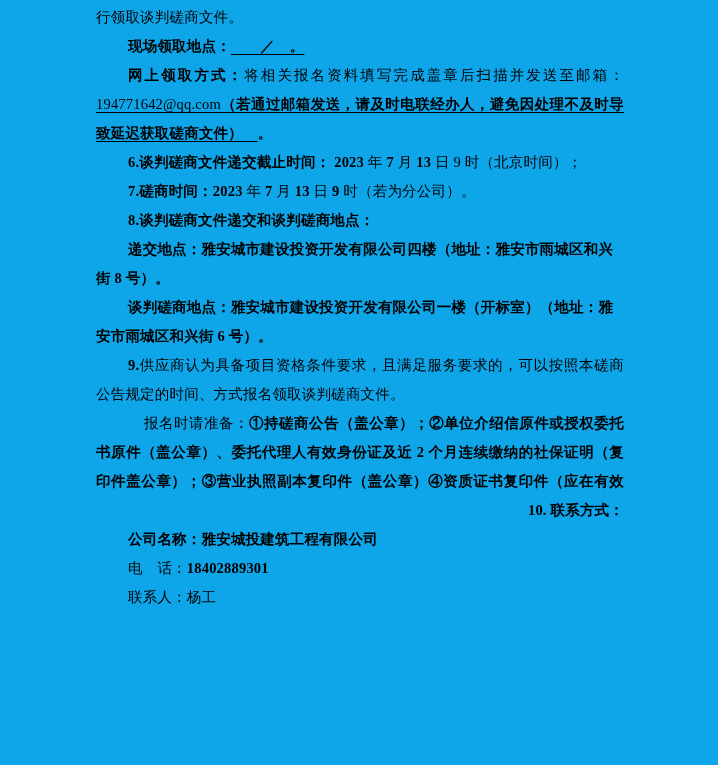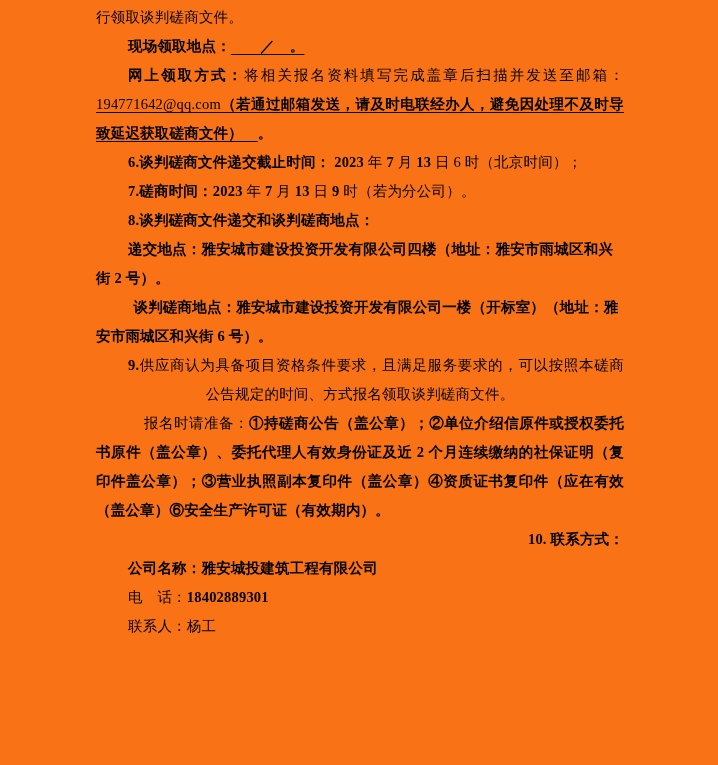--- a/index.html
+++ b/index.html
@@ -1,19 +1,19 @@
 <!DOCTYPE html>
 <html><head>
 <meta charset="utf-8">
 <style>
   html,body{margin:0;padding:0;background:#ffffff;}
   .page{
     position:relative;
     width:718px;height:765px;
-    background:#f97316;
+    background:#0ea5e9;
     overflow:hidden;
     color:#000000;
     font-family:"Liberation Serif","DejaVu Serif",serif;
     font-size:14.5px;
   }
   .doc{position:absolute;left:96px;top:3px;width:528px;}
   p.ln{
     margin:0;
     height:29px;
     line-height:29px;
@@ -24,43 +24,42 @@
   .ind3{text-indent:48px;}
   .jst{
     white-space:normal;
     text-align:justify;
     text-align-last:justify;
   }
   .b{font-weight:bold;}
   .u{text-decoration:underline;text-decoration-thickness:1px;text-underline-offset:3px;}
   
   .mt3{margin-top:3px;} .mt4{margin-top:4px;text-align:right;} .mt6{margin-top:6px;} .mt10{margin-top:10px;}
-  .mtm2{margin-top:-2px;} .mtm3{margin-top:-3px;text-align:center;} .mtm4{margin-top:-4px;text-align:center;} .mtm11{margin-top:-11px;}
+  .mtm2{margin-top:-2px;} .mtm3{margin-top:-3px;} .mtm4{margin-top:-4px;} .mtm11{margin-top:-11px;}
 </style>
 </head>
 <body>
 
 <div class="page">
   <div class="doc">
     <p class="ln"><span class="">行领取谈判磋商文件。</span></p>
     <p class="ln ind"><span class="b ">现场领取地点：</span><span class="b u">　　／　。</span></p>
     <p class="ln ind jst"><span class="b ">网上领取方式：</span><span class="">将相关报名资料填写完成盖章后扫描并发送至邮箱：</span></p>
     <p class="ln jst mt3"><span class="u">194771642@qq.com</span><span class="b u">（若通过邮箱发送，请及时电联经办人，避免因处理不及时导</span></p>
     <p class="ln"><span class="b u">致延迟获取磋商文件）　</span><span class="b ">。</span></p>
-    <p class="ln ind mt6"><span class="b ">6.谈判磋商文件递交截止时间：&nbsp;</span><span class="b ">2023</span><span class=""> 年 </span><span class="b ">7</span><span class=""> 月 </span><span class="b ">13</span><span class=""> 日 6 时（北京时间）；</span></p>
+    <p class="ln ind mt6"><span class="b ">6.谈判磋商文件递交截止时间：&nbsp;</span><span class="b ">2023</span><span class=""> 年 </span><span class="b ">7</span><span class=""> 月 </span><span class="b ">13</span><span class=""> 日 9 时（北京时间）；</span></p>
     <p class="ln ind"><span class="b ">7.磋商时间：</span><span class="b ">2023</span><span class=""> 年 </span><span class="b ">7</span><span class=""> 月 </span><span class="b ">13</span><span class=""> 日 </span><span class="b ">9</span><span class=""> 时（若为分公司）。</span></p>
     <p class="ln ind mtm2"><span class="b ">8.谈判磋商文件递交和谈判磋商地点：</span></p>
     <p class="ln ind"><span class="b ">递交地点：雅安城市建设投资开发有限公司四楼（地址：雅安市雨城区和兴</span></p>
-    <p class="ln"><span class="b ">街 2 号）。</span></p>
+    <p class="ln"><span class="b ">街 8 号）。</span></p>
     <p class="ln ind mtm4"><span class="b ">谈判磋商地点：雅安城市建设投资开发有限公司一楼（开标室）（地址：雅</span></p>
     <p class="ln mtm11"><span class="b ">安市雨城区和兴街 6 号）。</span></p>
     <p class="ln ind jst mt10"><span class="b ">9.</span><span class="">供应商认为具备项目资格条件要求，且满足服务要求的，可以按照本磋商</span></p>
     <p class="ln mtm3"><span class="">公告规定的时间、方式报名领取谈判磋商文件。</span></p>
     <p class="ln ind3 jst mt4"><span class="">报名时请准备：</span><span class="b ">①持磋商公告（盖公章）；②单位介绍信原件或授权委托</span></p>
     <p class="ln jst"><span class="b ">书原件（盖公章）、委托代理人有效身份证及近 2 个月连续缴纳的社保证明（复</span></p>
     <p class="ln jst"><span class="b ">印件盖公章）；③营业执照副本复印件（盖公章）④资质证书复印件（应在有效</span></p>
-    <p class="ln"><span class="b ">（盖公章）⑥安全生产许可证（有效期内）。</span></p>
     <p class="ln ind mt4"><span class="b ">10. 联系方式：</span></p>
     <p class="ln ind mt3"><span class="b ">公司名称：雅安城投建筑工程有限公司</span></p>
     <p class="ln ind"><span class="">电　话：</span><span class="b ">18402889301</span></p>
     <p class="ln ind"><span class="">联系人：</span><span class="">杨工</span></p>
   </div>
 </div>
 
 </body></html>

